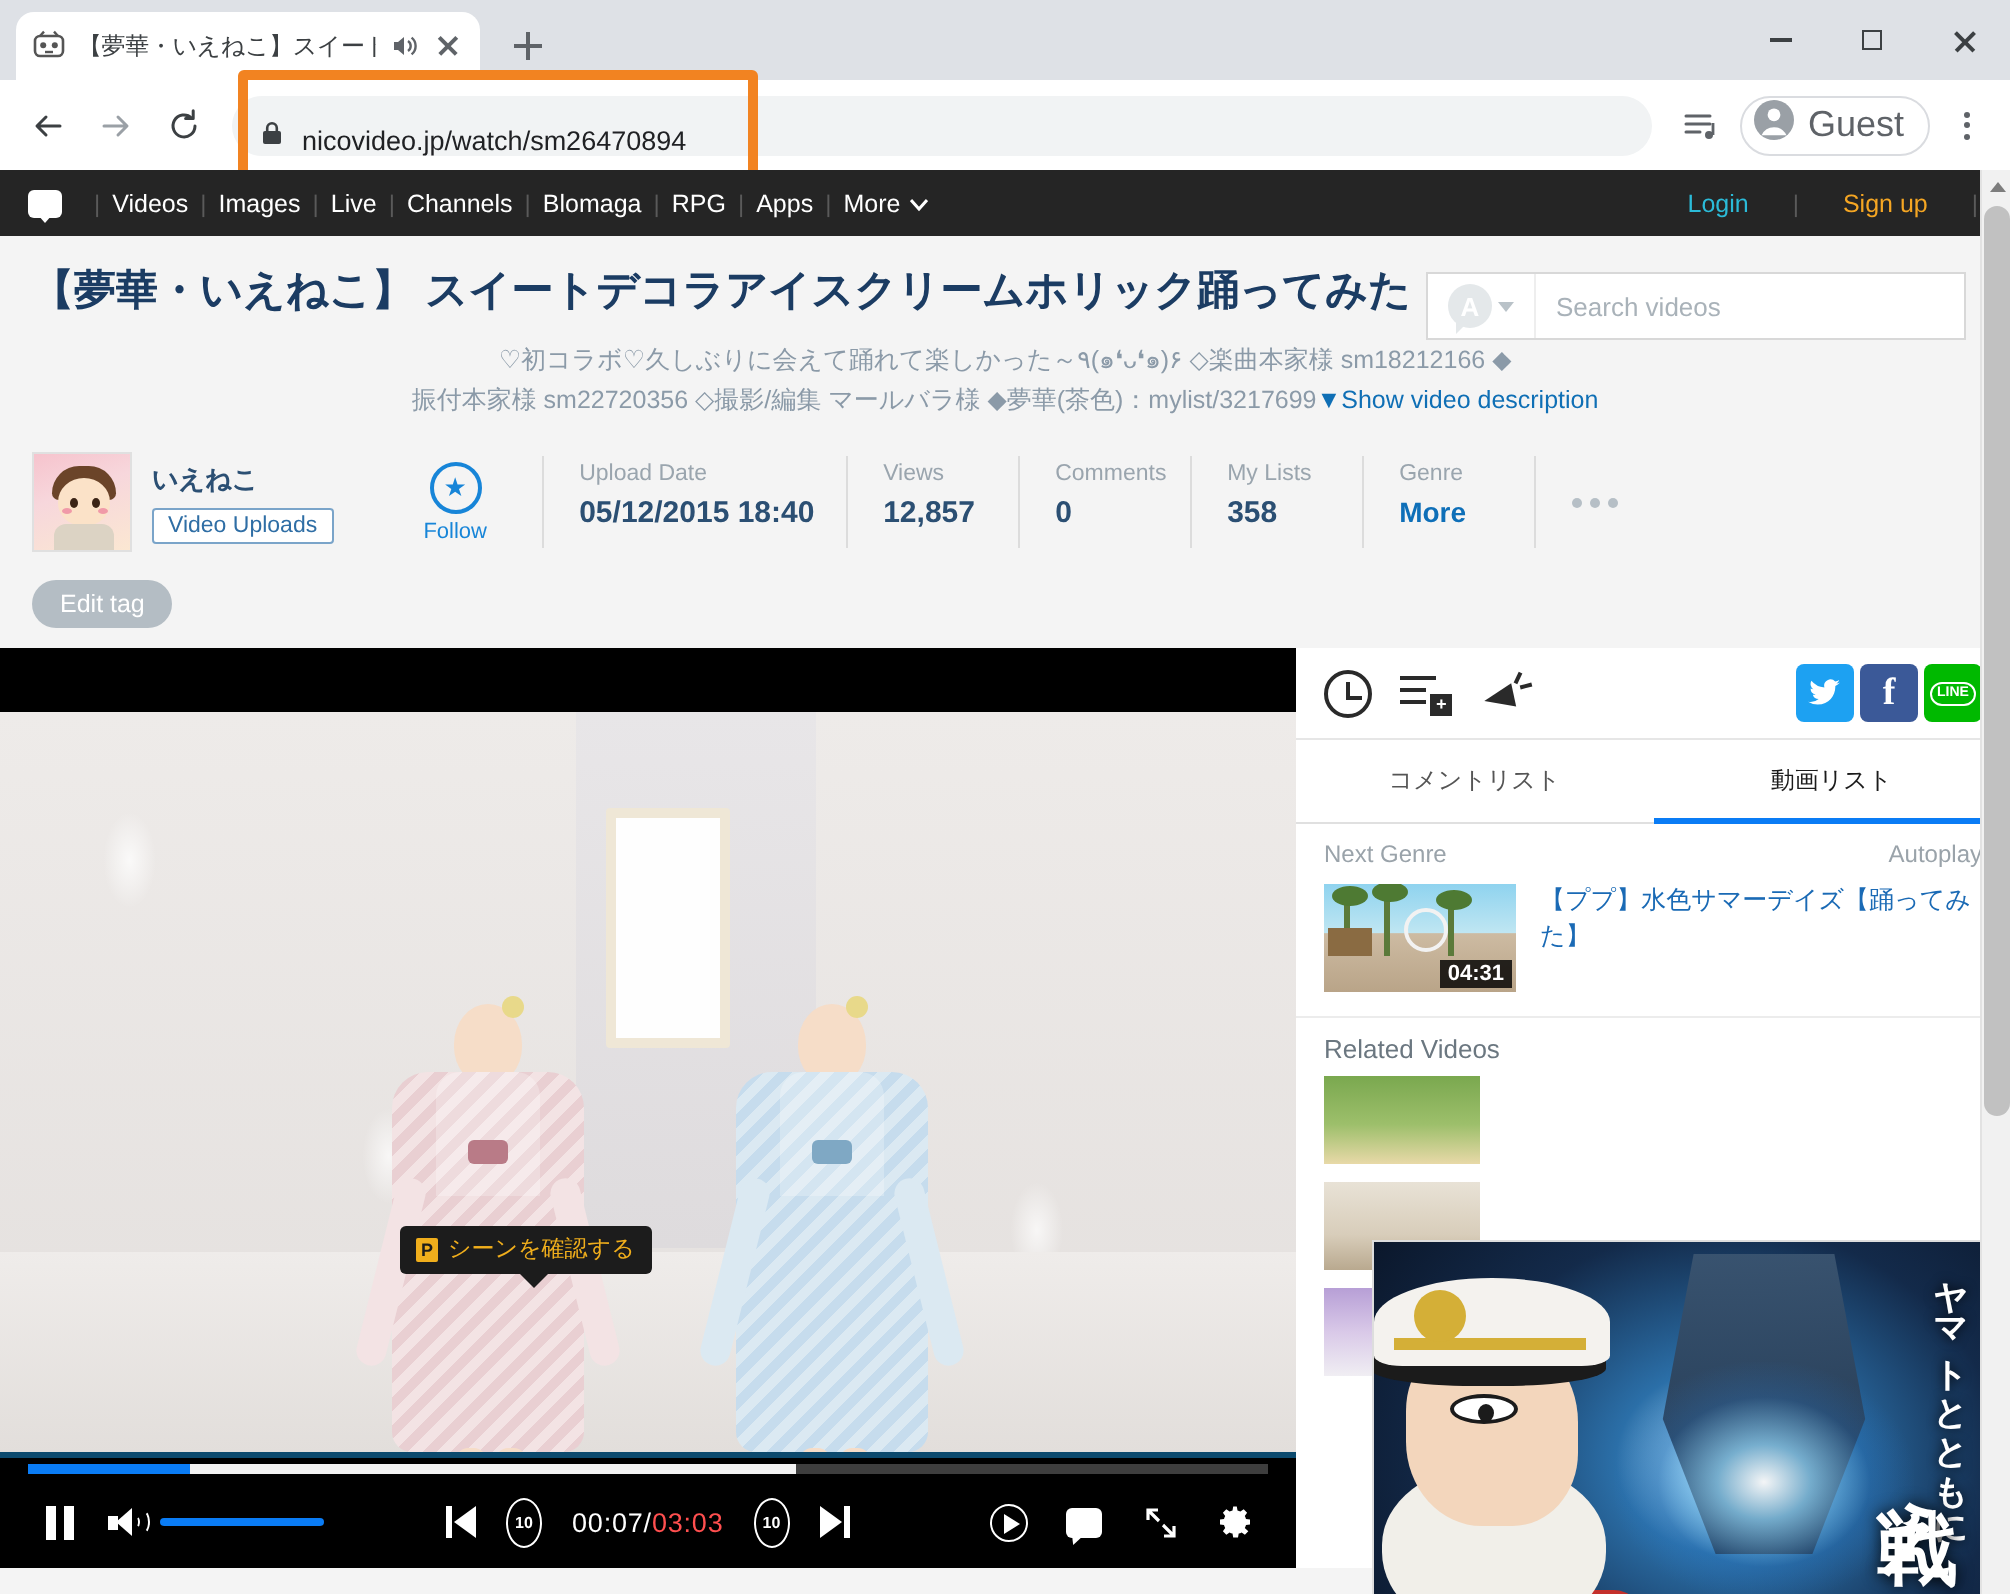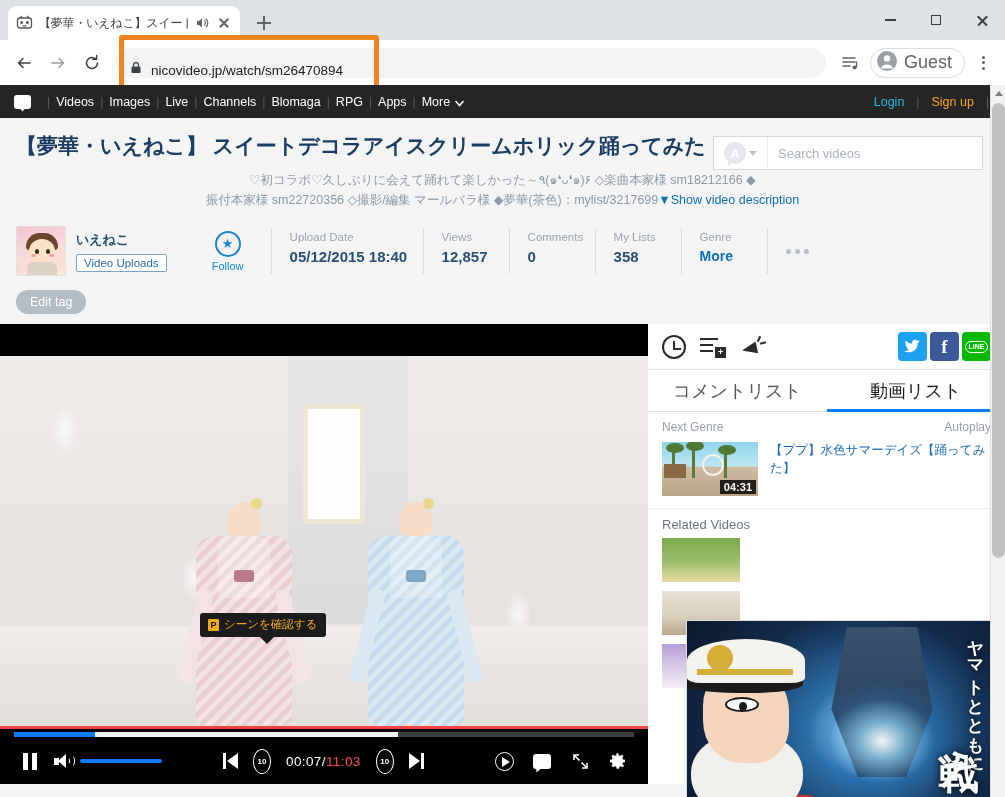--- a/index.html
+++ b/index.html
@@ -90,21 +90,21 @@
   .nico-logo {
     width: 17px; height: 14px; background: #fff; border-radius: 3px;
     position: relative; margin-right: 10px;
   }
   .nico-logo::after {
     content:''; position:absolute; left:5px; top:13px; width:7px; height:4px;
     background:#fff; clip-path: polygon(0 0, 100% 0, 50% 100%);
   }
   .nav-sep { color: #5a5a5a; font-size: 12px; padding: 0 6px; }
   .nav-link { color: #fff; font-size: 12.5px; text-decoration: none; cursor: pointer; white-space: nowrap; }
-  .nav-right { margin-left: auto; display: flex; align-items: center; padding-right: 10px; gap: 6px; }
+  .nav-right { margin-left: auto; display: flex; align-items: center; padding-right: 10px; gap: 16px; }
   .link-login { color: #2bbbd8; font-size: 12.5px; cursor:pointer; }
   .link-signup { color: #f5a623; font-size: 12.5px; cursor:pointer; }
 
   
   .title-area { padding: 14px 16px 0 16px; position: relative; }
   .video-title {
     font-size: 21px; color: #1b3c63; font-weight: bold; line-height: 1.3;
     white-space: nowrap;
   }
   .desc-block {
@@ -194,21 +194,21 @@
   .tag-row { margin: 10px 16px 0 16px; }
   .edit-tag {
     display: inline-block; background: #b4bdc4; color: #fff; font-size: 12.5px;
     padding: 5px 14px; border-radius: 12px; cursor: pointer;
   }
 
   
   .content { display: flex; margin-top: 10px; position: relative; }
 
   
-  .player { width: 648px; flex: 0 0 648px; background: #ef4444; position: relative; }
+  .player { width: 648px; flex: 0 0 648px; background: #0c4a6e; position: relative; }
   .player-letterbox { height: 32px; background: #000; }
   .player-stage {
     height: 370px; position: relative; overflow: hidden;
     background: linear-gradient(180deg,#eceaea 0%,#e6e3e3 55%,#dddada 100%);
   }
   .wall-damask {
     position:absolute; inset:0;
     background:
       radial-gradient(ellipse 22px 40px at 10% 20%, rgba(255,255,255,.75), transparent 60%),
       radial-gradient(ellipse 22px 40px at 30% 60%, rgba(255,255,255,.7), transparent 60%),
@@ -341,21 +341,21 @@
   .icon-megaphone .r2{right:0;top:4px;transform:rotate(75deg);}
   .social-group { margin-left: auto; display: flex; gap: 3px; }
   .soc { width: 29px; height: 29px; border-radius: 4px; display:flex;align-items:center;justify-content:center;cursor:pointer;color:#fff;font-weight:bold;}
   .soc-tw { background: #1da1f2; }
   .soc-fb { background: #3b5998; font-family: "Liberation Serif", serif; font-size: 19px;}
   .soc-line { background: #00b900; }
   .soc-line span { border:1.6px solid #fff;border-radius:7px;font-size:7px;padding:0 3px;line-height:10px;}
   .tabs-row { display: flex; border-bottom: 1px solid #e0e0e0; height: 42px; }
   .side-tab {
     flex: 1; display:flex; align-items:center; justify-content:center;
-    font-size: 18px; color: #555; cursor: pointer; position: relative;
+    font-size: 12px; color: #555; cursor: pointer; position: relative;
   }
   .side-tab.active { color: #1b1b1b; }
   .side-tab.active::after {
     content:''; position:absolute; left:0; right:0; bottom:-1px; height:3px; background:#0a7cf5;
   }
   .next-row {
     display:flex; align-items:center; justify-content: space-between;
     padding: 8px 14px 4px 14px; font-size: 12px; color: #9aa3aa;
   }
   .next-item { display:flex; gap: 12px; padding: 4px 14px 12px 14px; }
@@ -728,21 +728,21 @@
           <div class="cbtn">
             <span class="icon-prev">
                 <i class="bar"></i>
                 <i class="tri"></i>
               </span>
           </div>
           <div class="cbtn">
             <span class="icon-circ10">10</span>
           </div>
           <div class="time-display">
-            <span>00:07</span><span>/</span><span class="time-total">11:03</span>
+            <span>00:07</span><span>/</span><span class="time-total">03:03</span>
           </div>
           <div class="cbtn">
             <span class="icon-circ10">10</span>
           </div>
           <div class="cbtn">
             <span class="icon-next">
                 <i class="bar"></i>
                 <i class="tri"></i>
               </span>
           </div>

